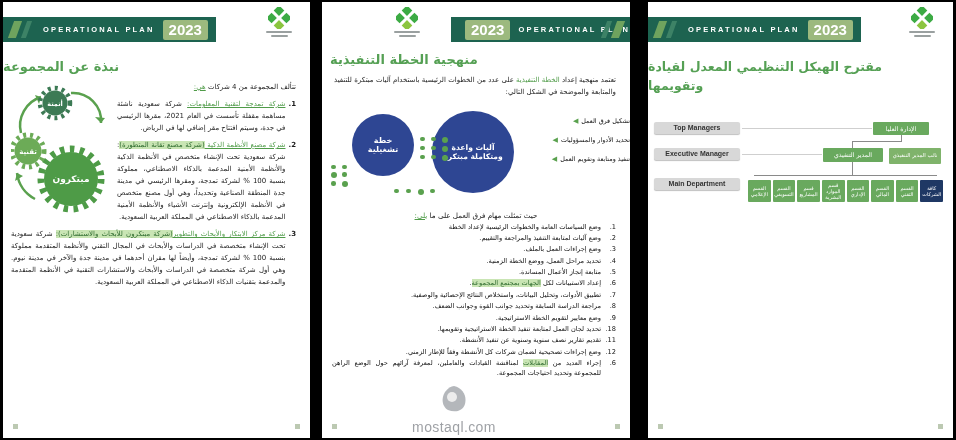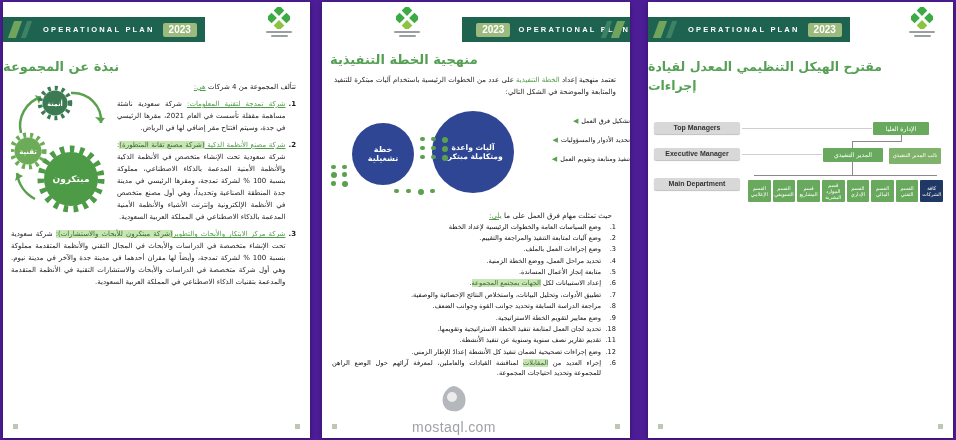--- a/index.html
+++ b/index.html
@@ -1,26 +1,26 @@
 <!DOCTYPE html>
 <html><head>
 <meta charset="utf-8">
 <style>
   html,body{margin:0;padding:0;}
-  .stage{position:relative;width:956px;height:440px;background:#4c1d95;overflow:hidden;
+  .stage{position:relative;width:956px;height:440px;background:#000000;overflow:hidden;
          font-family:"DejaVu Sans",sans-serif;}
   .page{position:absolute;top:2px;height:436px;background:#fff;box-shadow:0 1px 4px rgba(0,0,0,.35);}
   #p1{left:3px;width:307px}
   #p2{left:322px;width:308px}
   #p3{left:648px;width:305px}
 
   
   .band{position:absolute;top:15px;height:25px;background:#1d6350;display:flex;align-items:center;color:#fff;z-index:2}
   .band .op{font-family:"Liberation Sans",sans-serif;font-size:7.5px;font-weight:bold;letter-spacing:2.2px;white-space:nowrap}
-  .chip{background:#9cb97e;color:#fff;font-size:10px;font-weight:bold;padding:1.5px 6px;border-radius:2px;
+  .chip{background:#9cb97e;color:#fff;font-size:15px;font-weight:bold;padding:1.5px 6px;border-radius:2px;
         font-family:"Liberation Sans",sans-serif;margin:12px 8px}
   .band-left{left:0;padding-left:40px}
   .band-left::before{content:"";position:absolute;left:8px;top:4px;height:17px;width:8px;background:#6fa35e;transform:skewX(-20deg)}
   .band-left::after{content:"";position:absolute;left:21px;top:4px;height:17px;width:5px;background:#3d8266;transform:skewX(-20deg)}
   .band-right{right:0;padding-left:6px}
   .band-right::before{content:"";position:absolute;right:8px;top:4px;height:17px;width:8px;background:#6fa35e;transform:skewX(-20deg)}
   .band-right::after{content:"";position:absolute;right:21px;top:4px;height:17px;width:5px;background:#3d8266;transform:skewX(-20deg)}
   .logo{position:absolute;top:5px;width:42px;display:flex;flex-direction:column;align-items:center;gap:2px;z-index:3}
   .logo .bar{height:2px;background:#9aa0a0;border-radius:1px}
   .logo .bar.b1{width:26px}.logo .bar.b2{width:17px}
@@ -39,31 +39,31 @@
   .co .num{font-weight:bold;flex:0 0 auto}
   .co .txt{flex:1;text-align:justify}
 
   
   #p2 .ptitle{font-size:13px;margin:50px 14px 7px 8px}
   .p2-para{direction:rtl;text-align:justify;padding:0 14px 0 12px;font-size:7px;line-height:1.75;color:#1c1c1c}
   .diagram{position:relative;height:106px;margin:4px 6px 2px 6px}
   .circ{position:absolute;border-radius:50%;background:#2e4693;color:#fff;display:flex;align-items:center;
         justify-content:center;text-align:center;direction:rtl;padding:7px;box-sizing:border-box;font-weight:bold}
   .circ.big{left:104px;top:8px;width:82px;height:82px;font-size:7.6px}
-  .circ.small{left:24px;top:20px;width:62px;height:62px;font-size:8px}
+  .circ.small{left:24px;top:11px;width:62px;height:62px;font-size:8px}
   .dotgrid{position:absolute;display:grid;gap:3px}
   #dots-a{left:92px;top:34px;grid-template-columns:repeat(3,8px)}
   #dots-b{left:3px;top:62px;grid-template-columns:repeat(2,8px)}
   #dots-c{left:66px;top:86px;grid-template-columns:repeat(4,9px)}
   .dot{width:4.5px;height:4.5px;border-radius:50%;background:#5aa14e}
   .dotgrid .dot:nth-child(3n){width:6px;height:6px}
   .steps{position:absolute;left:206px;top:14px;width:96px;display:flex;flex-direction:column;gap:11px}
   .step{direction:rtl;display:flex;align-items:center;gap:3px;font-size:6.4px;color:#111;text-align:right}
   .step .arr{color:#5aa14e;font-size:7px;flex:0 0 auto}
-  .tasks-intro{direction:rtl;text-align:right;padding:0 14px;font-size:7.2px;color:#1c1c1c;margin:2px 4px 3px}
+  .tasks-intro{direction:rtl;text-align:center;padding:0 14px;font-size:7.2px;color:#1c1c1c;margin:2px 12px 3px}
   .tasks{padding:0 14px 0 10px}
   .task{direction:rtl;display:flex;gap:3px;font-size:6.6px;line-height:1.5;color:#111;margin-bottom:1.5px}
   .task .num{flex:0 0 12px}
   .task .txt{flex:1;text-align:justify}
 
   
   #p3 .ptitle{font-size:12.5px;margin:55px 14px 0 0;line-height:1.55}
   .org{position:relative;margin:26px 8px 0 6px;height:120px}
   .pill{position:absolute;left:0;background:#d8d8d8;color:#333;font-family:"Liberation Sans",sans-serif;
         font-size:7px;font-weight:bold;padding:2.5px 0;width:86px;text-align:center;border-radius:2px;
@@ -273,21 +273,21 @@
         <div class="task">
           <span class="num">18.</span>
           <span class="txt"><span>تحديد لجان العمل لمتابعة تنفيذ الخطة الاستراتيجية وتقويمها.</span></span>
         </div>
         <div class="task">
           <span class="num">11.</span>
           <span class="txt"><span>تقديم تقارير نصف سنوية وسنوية عن تنفيذ الأنشطة.</span></span>
         </div>
         <div class="task">
           <span class="num">12.</span>
-          <span class="txt"><span>وضع إجراءات تصحيحية لضمان تنفيذ كل الأنشطة إعدادً للإطار الزمني.</span></span>
+          <span class="txt"><span>وضع إجراءات تصحيحية لضمان شركات كل الأنشطة وفقاً للإطار الزمني.</span></span>
         </div>
         <div class="task">
           <span class="num">6.</span>
           <span class="txt"><span>إجراء العديد من </span><span class="seg-hl">المقابلات</span><span> لمناقشة القيادات والعاملين، لمعرفة آرائهم حول الوضع الراهن للمجموعة وتحديد احتياجات المجموعة.</span></span>
         </div>
       </div>
 
     <div class="fmark l"></div>
     <div class="fmark r"></div>
   </div>
@@ -305,21 +305,21 @@
           <rect x="2" y="12.5" width="7.5" height="7.5" fill="#3cab44"></rect>
           <rect x="12.5" y="12.5" width="7.5" height="7.5" fill="#8bc53f"></rect>
         </g>
       </svg>
       <div class="bar b1"></div>
       <div class="bar b2"></div>
     </div>
 
     <div class="ptitle">
       <div>مقترح الهيكل التنظيمي المعدل لقيادة</div>
-      <div>إجراءات</div>
+      <div>وتقويمها</div>
     </div>
 
     <div class="org">
       <div class="pill" id="pill1">Top Managers</div>
       <div class="pill" id="pill2">Executive Manager</div>
       <div class="pill" id="pill3">Main Department</div>
 
       <div class="pline" id="pl1"></div>
       <div class="pline" id="pl2"></div>
 

